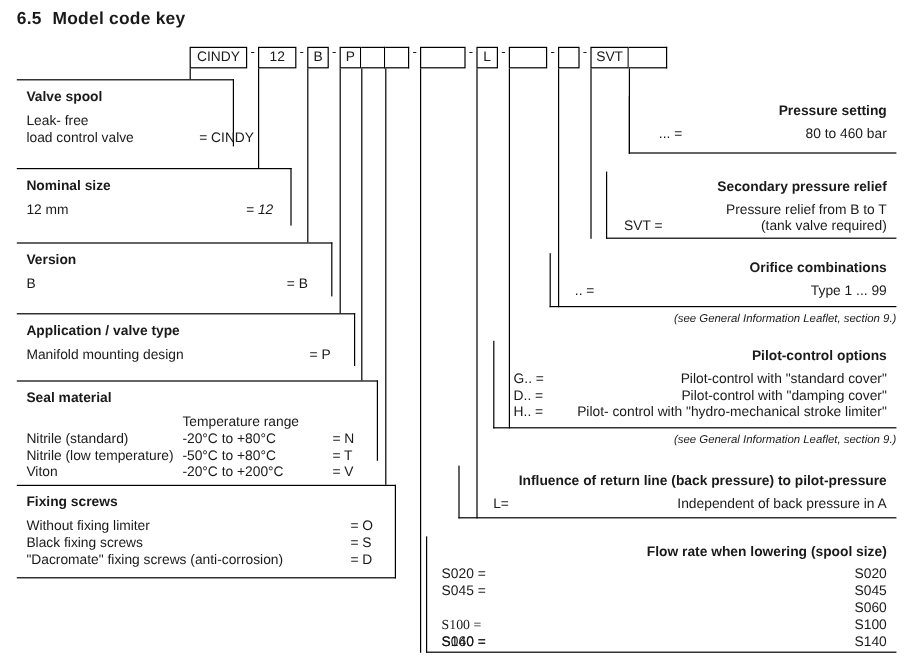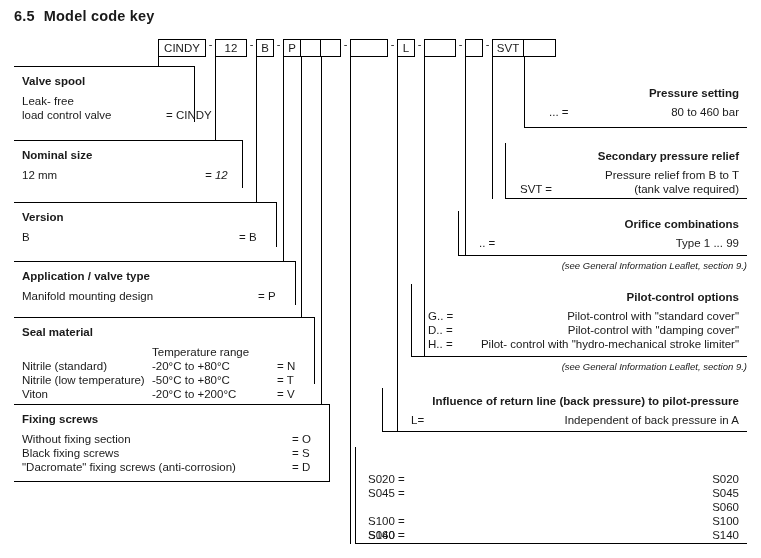--- a/index.html
+++ b/index.html
@@ -156,21 +156,21 @@
         <div class="lcode" style="top: 42px; left: 263px;">= N</div>
         <div class="lrow" style="top: 56px;">Nitrile  (low temperature)</div>
         <div class="lrow" style="top: 56px; left: 138px;">-50°C to +80°C</div>
         <div class="lcode" style="top: 56px; left: 263px;">= T</div>
         <div class="lrow" style="top: 70px;">Viton</div>
         <div class="lrow" style="top: 70px; left: 138px;">-20°C to +200°C</div>
         <div class="lcode" style="top: 70px; left: 263px;">= V</div>
       </div>
       <div class="lsec last" style="top: 404px; width: 316px; height: 78px;">
         <div class="hd" style="top: 8px;">Fixing screws</div>
-        <div class="lrow" style="top: 28px;">Without fixing section</div>
+        <div class="lrow" style="top: 28px;">Without fixing limiter</div>
         <div class="lcode" style="top: 28px; left: 278px;">= O</div>
         <div class="lrow" style="top: 42px;">Black fixing screws</div>
         <div class="lcode" style="top: 42px; left: 278px;">= S</div>
         <div class="lrow" style="top: 56px;">"Dacromate" fixing screws (anti-corrosion)</div>
         <div class="lcode" style="top: 56px; left: 278px;">= D</div>
       </div>
     </div>
 
   <div id="rightCol">
       <div class="rsec" style="top: 80px; width: 223px; height: 48px;">
@@ -199,26 +199,27 @@
         <div class="rrow" style="top: 54px;">Pilot- control with "hydro-mechanical stroke limiter"</div>
         <div class="rkey" style="top: 54px; left: 16px;">H.. =</div>
       </div>
       <div class="note" style="top: 361px;">(see General Information Leaflet, section 9.)</div>
       <div class="rsec" style="top: 388px; width: 365px; height: 44px;">
         <div class="hd" style="top: 7px;">Influence of return line (back pressure) to pilot-pressure</div>
         <div class="rrow" style="top: 26px;">Independent of back pressure in A</div>
         <div class="rkey" style="top: 26px; left: 28px;">L=</div>
       </div>
       <div class="rsec" style="top: 447px; width: 392px; height: 97px;">
+        <div class="hd" style="top: 7px;">Flow rate when lowering (spool size)</div>
         <div class="rrow" style="top: 26px;">S020</div>
         <div class="rkey" style="top: 26px; left: 12px;">S020 =</div>
         <div class="rrow" style="top: 40px;">S045</div>
         <div class="rkey" style="top: 40px; left: 12px;">S045 =</div>
         <div class="rrow" style="top: 54px;">S060</div>
         <div class="rkey" style="top: 54px; left: 12px; margin-top: 28px;">S060 =</div>
         <div class="rrow" style="top: 68px;">S100</div>
-        <div class="rkey" style="top: 68px; left: 12px;">S100 =</div>
+        <div class="rkey" style="top: 68px; left: 12px; font-family: Liberation Serif, serif;">S100 =</div>
         <div class="rrow" style="top: 82px;">S140</div>
         <div class="rkey" style="top: 82px; left: 12px;">S140 =</div>
       </div>
     </div>
 
 </div>
 
 </body></html>

